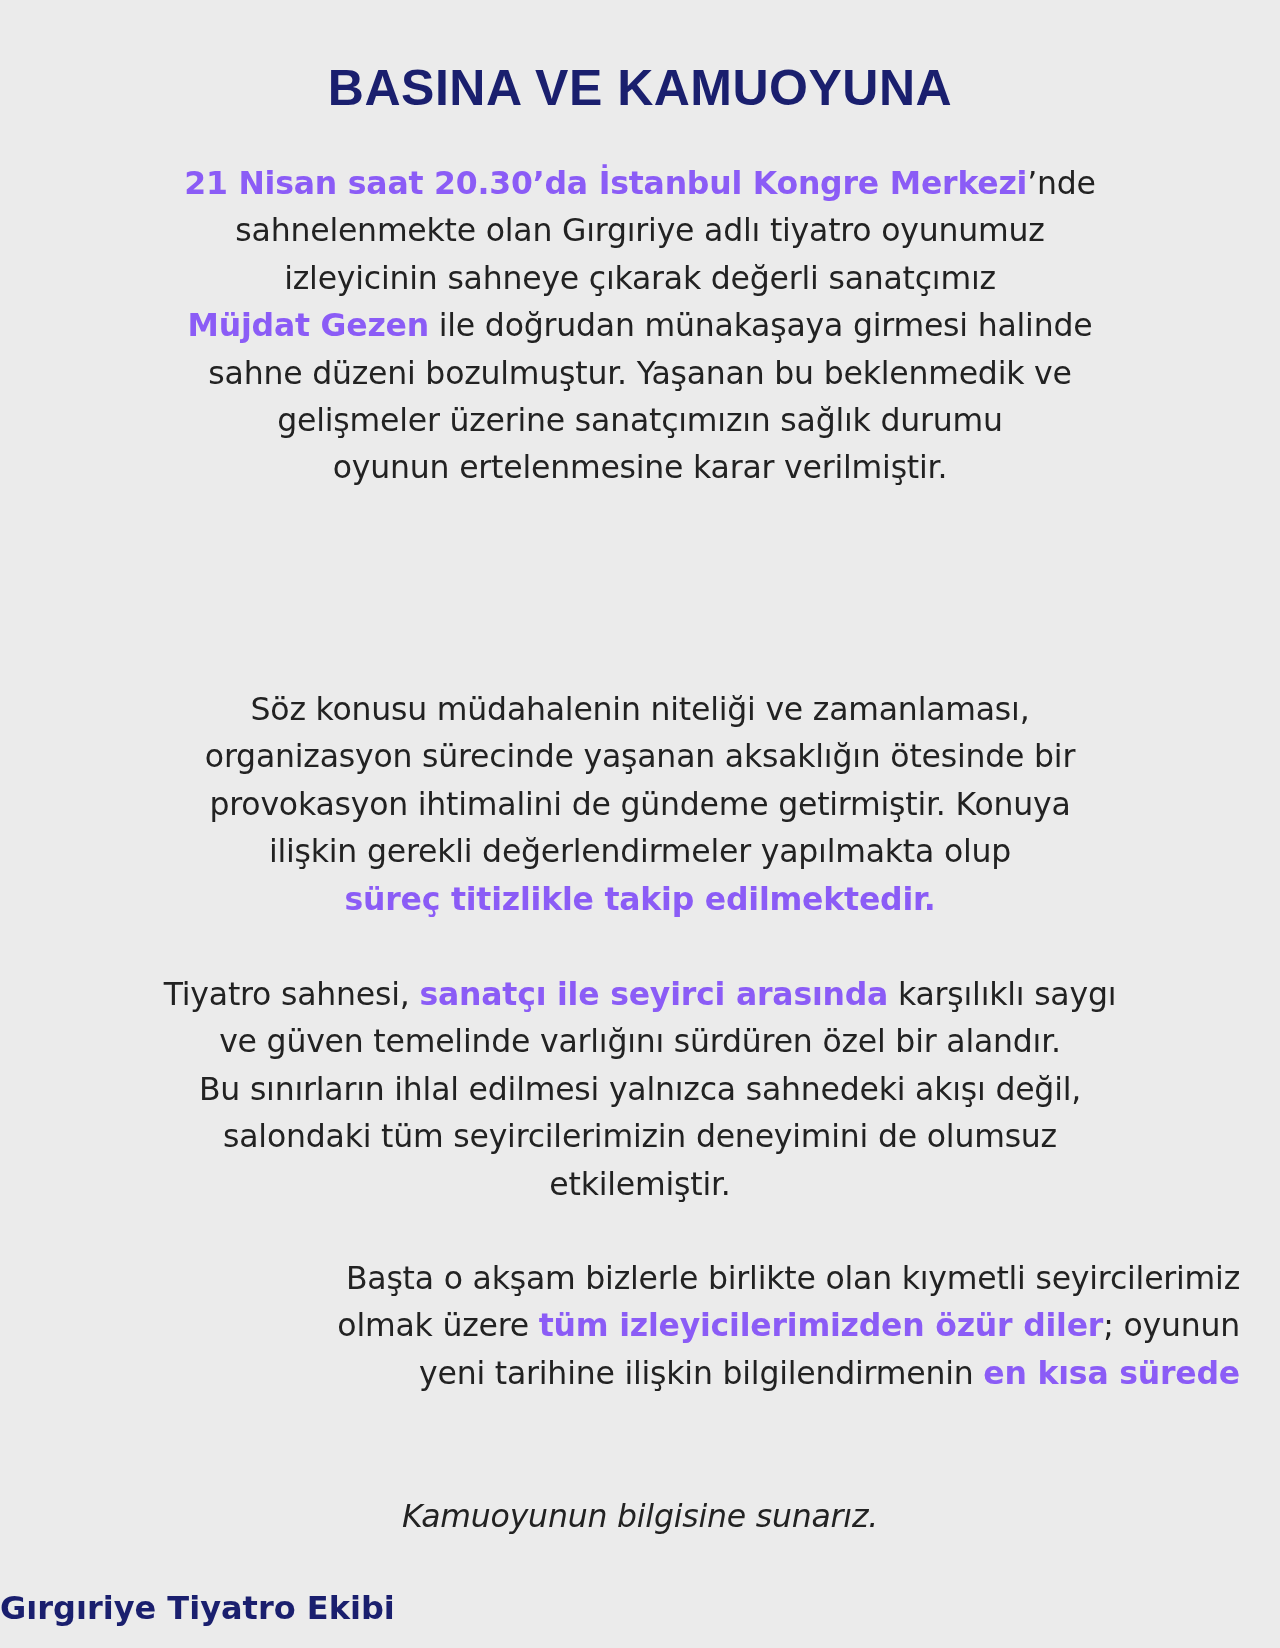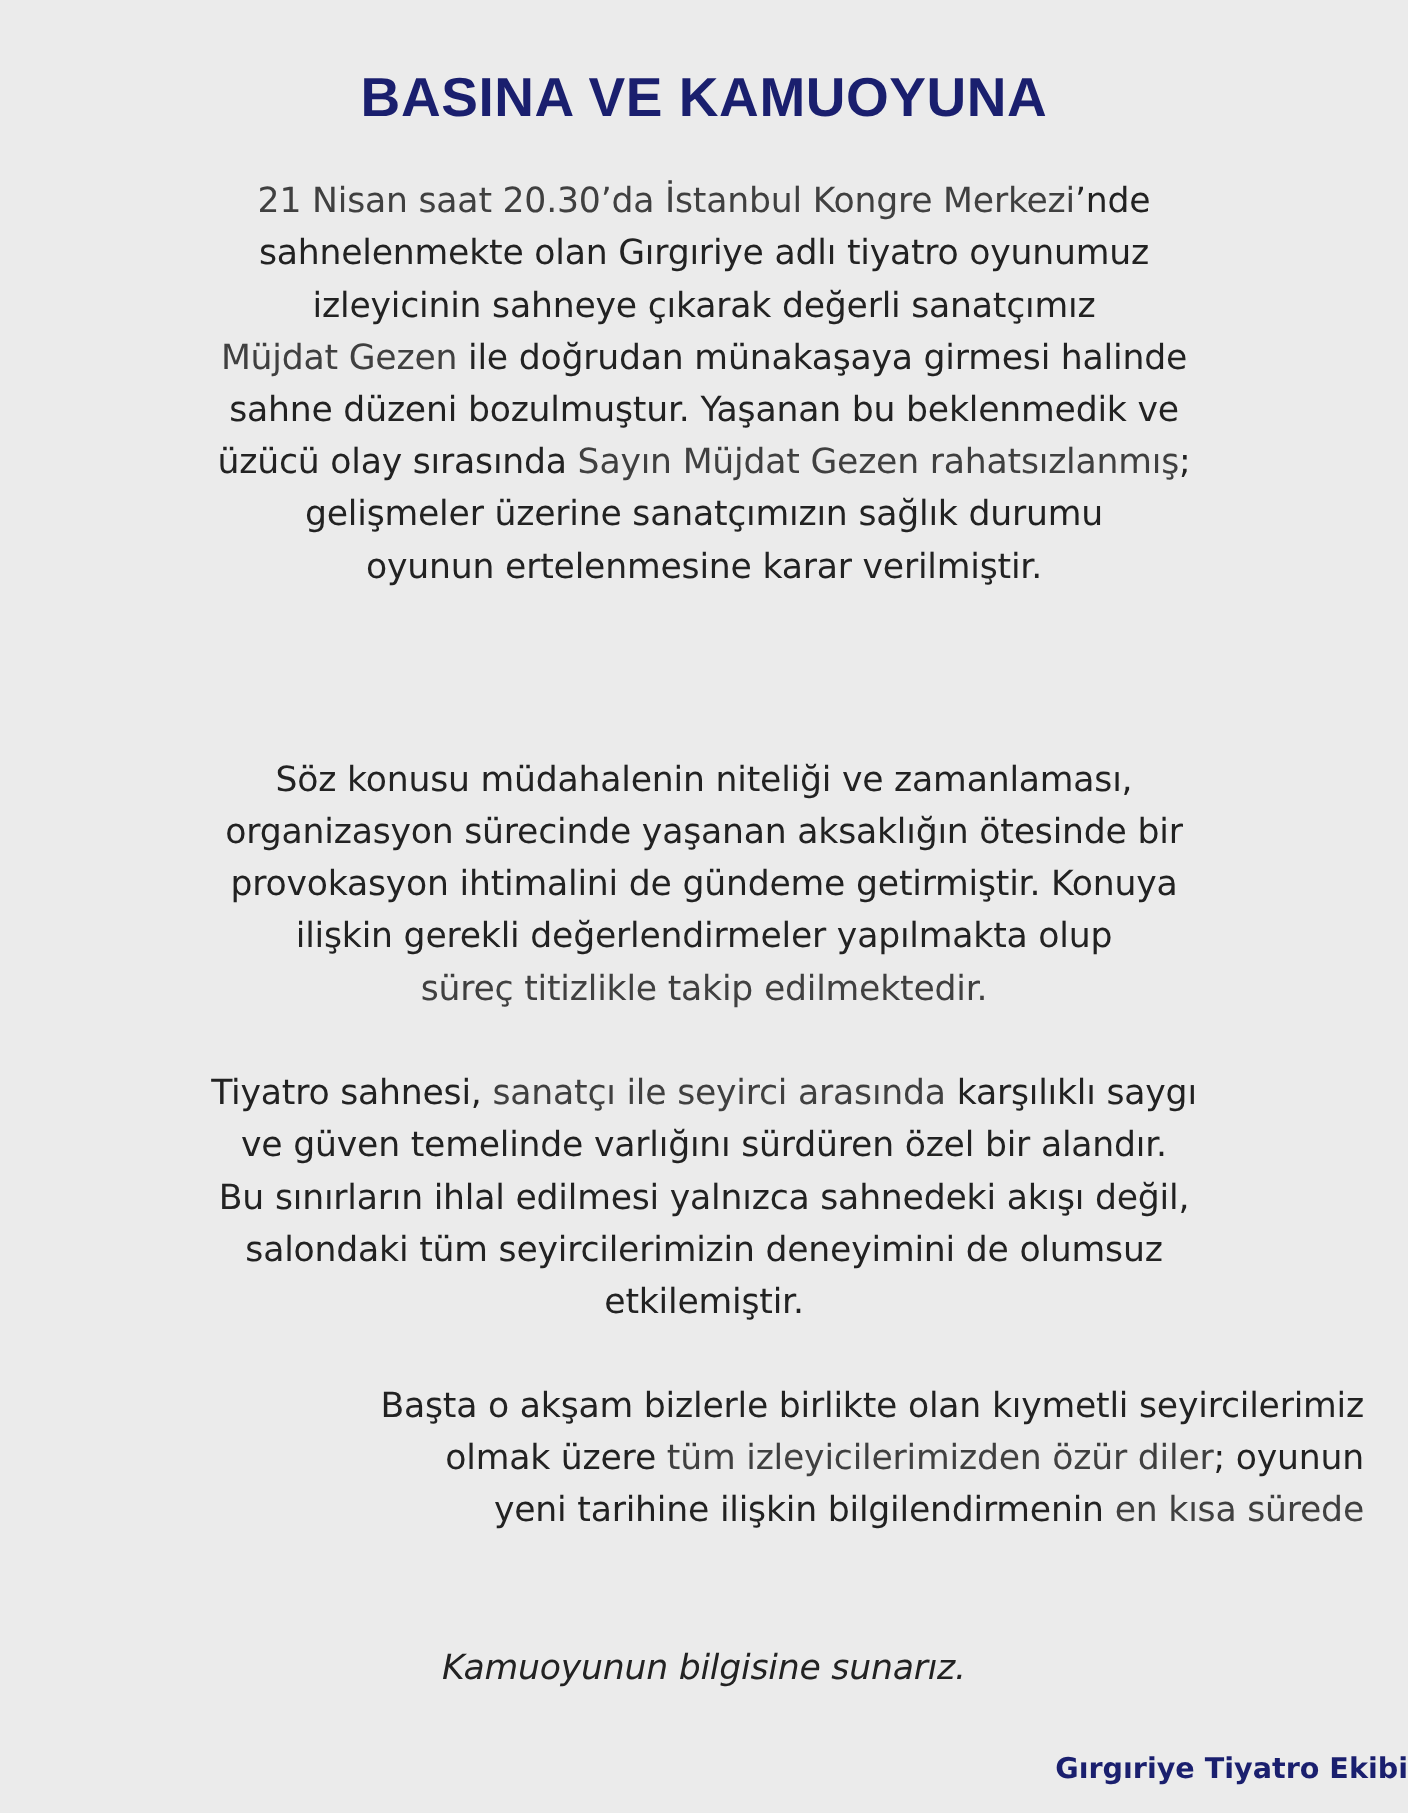--- a/index.html
+++ b/index.html
@@ -36,52 +36,51 @@
       left: 40px;
       width: 1200px;
       text-align: center;
       font-size: 31.5px;
       line-height: 47.4px;
       letter-spacing: -0.2px;
       color: #222222;
       margin: 0;
     }
     .para .ln { display: block; white-space: nowrap; }
-    .para b { font-weight: normal; color: #404040; }
+    .para b { font-weight: bold; color: #8b5cf6; }
     #p1 { top: 160px; }
     #p2 { top: 686px; }
     #p3 { top: 971px; }
     #p4 { top: 1255px; text-align: right; }
     #p5 { top: 1493px; font-style: italic; }
     .signature {
       position: absolute;
       top: 1588px;
       left: 0; right: 0;
-      text-align: right;
+      text-align: left;
       font-family: "DejaVu Sans", sans-serif;
       font-weight: bold;
-      font-size: 26px;
+      font-size: 32px;
       color: #1a1f6e;
       line-height: 40px;
       margin: 0;
     }
   </style>
 </head>
 <body>
 
 <div class="page">
   <h1 class="title">BASINA VE KAMUOYUNA</h1>
 
   <div class="para" id="p1">
       <span class="ln"><b>21 Nisan saat 20.30’da İstanbul Kongre Merkezi</b><span>’nde</span></span>
       <span class="ln"><span>sahnelenmekte olan Gırgıriye adlı tiyatro oyunumuz</span></span>
       <span class="ln"><span>izleyicinin sahneye çıkarak değerli sanatçımız</span></span>
       <span class="ln"><b>Müjdat Gezen</b><span> ile doğrudan münakaşaya girmesi halinde</span></span>
       <span class="ln"><span>sahne düzeni bozulmuştur. Yaşanan bu beklenmedik ve</span></span>
-      <span class="ln"><span>üzücü olay sırasında </span><b>Sayın Müjdat Gezen rahatsızlanmış</b><span>;</span></span>
       <span class="ln"><span>gelişmeler üzerine sanatçımızın sağlık durumu</span></span>
       <span class="ln"><span>oyunun ertelenmesine karar verilmiştir.</span></span>
     </div>
   <div class="para" id="p2">
       <span class="ln"><span>Söz konusu müdahalenin niteliği ve zamanlaması,</span></span>
       <span class="ln"><span>organizasyon sürecinde yaşanan aksaklığın ötesinde bir</span></span>
       <span class="ln"><span>provokasyon ihtimalini de gündeme getirmiştir. Konuya</span></span>
       <span class="ln"><span>ilişkin gerekli değerlendirmeler yapılmakta olup</span></span>
       <span class="ln"><b>süreç titizlikle takip edilmektedir.</b></span>
     </div>

